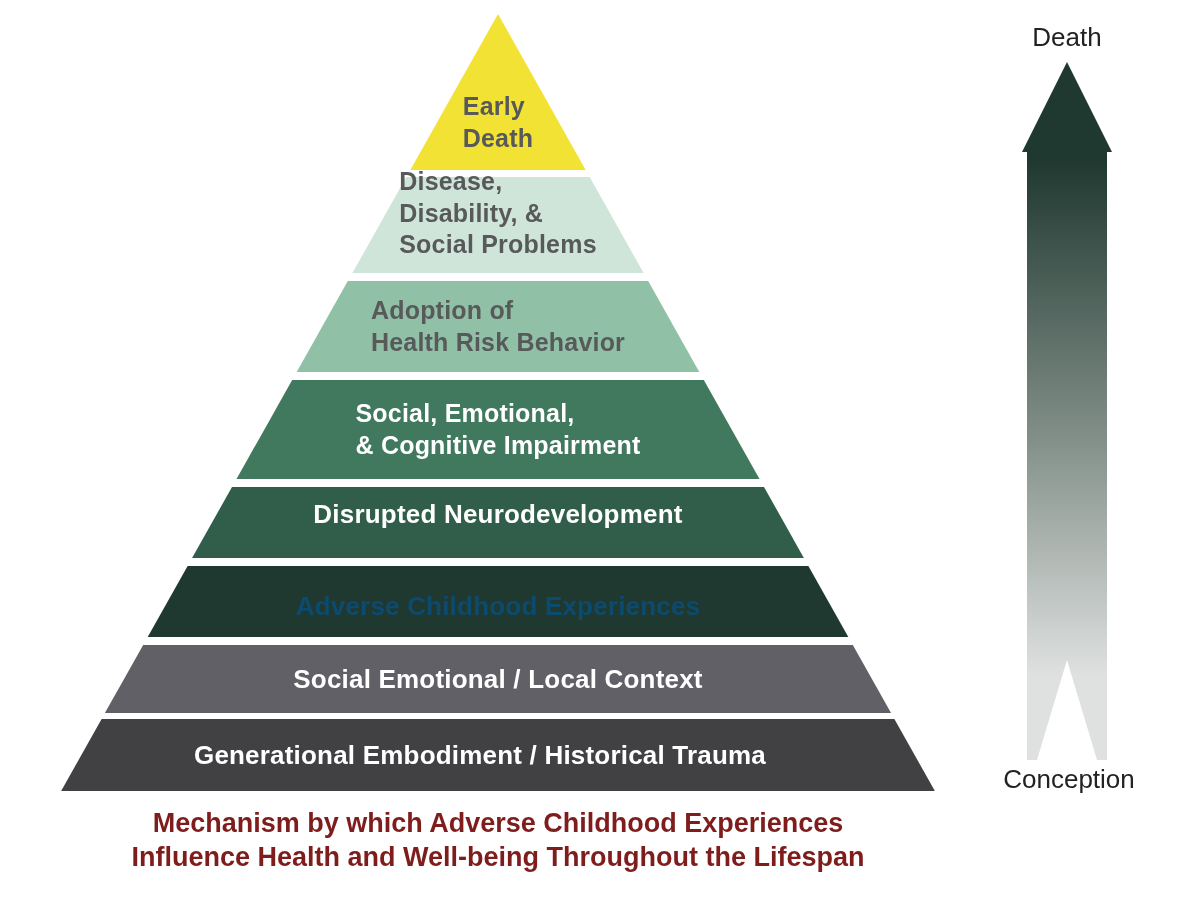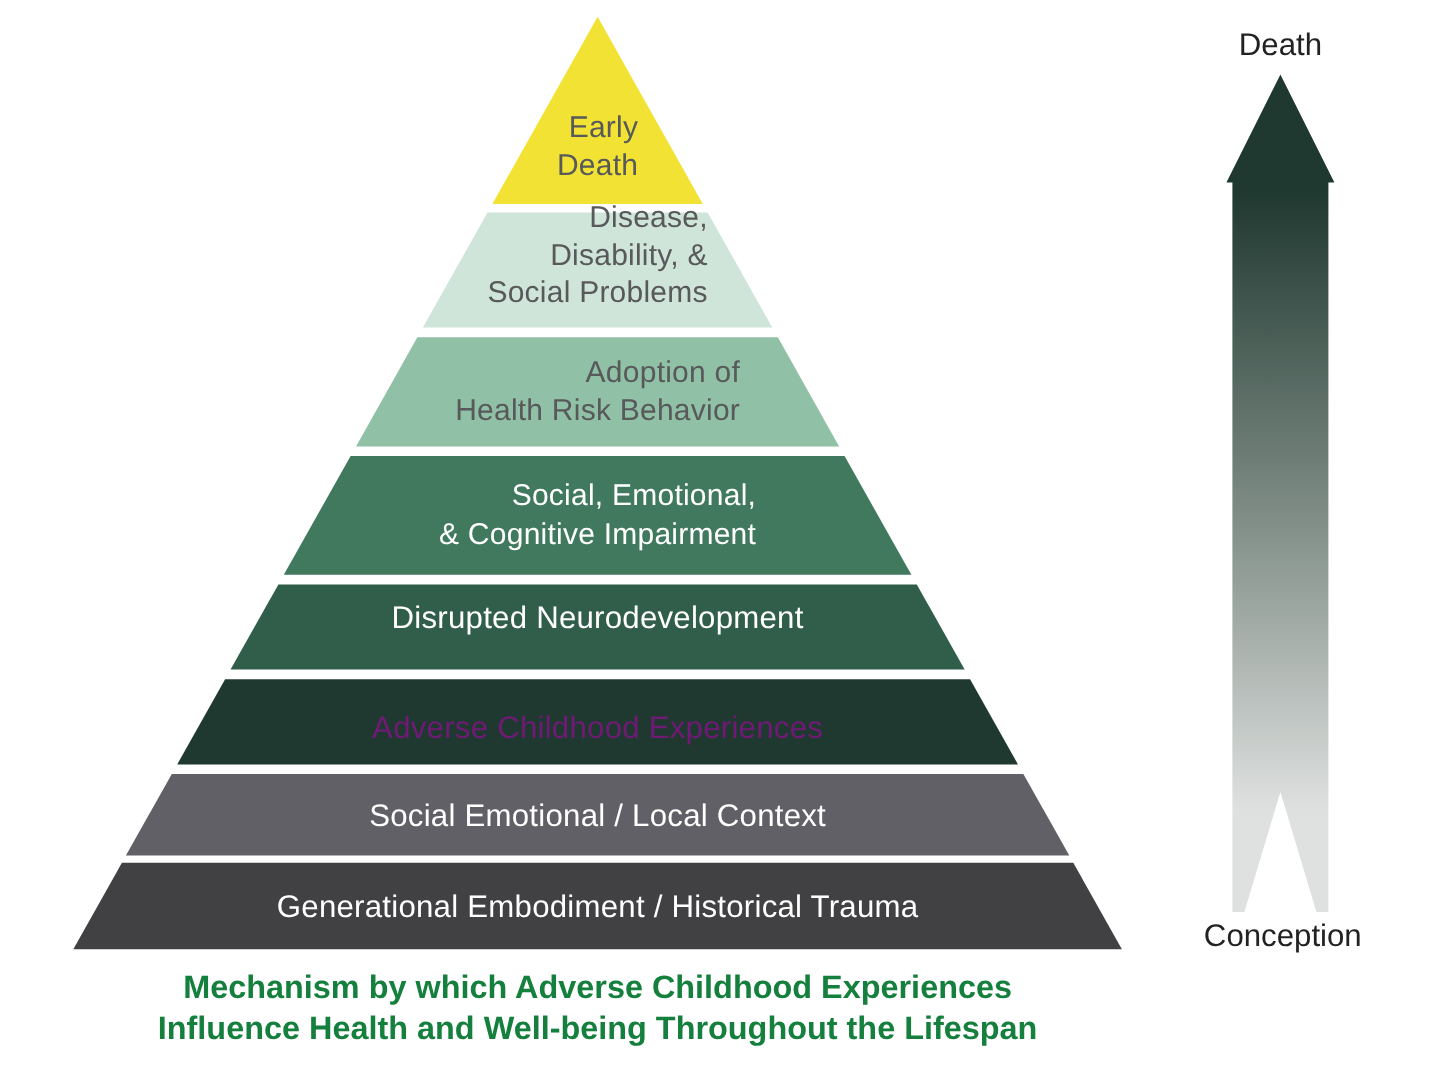--- a/index.html
+++ b/index.html
@@ -18,41 +18,41 @@
   .layer {
     position: absolute;
     left: 0;
     top: 0;
   }
   .band-label {
     position: absolute;
     display: flex;
     align-items: center;
     justify-content: center;
-    text-align: right;
+    text-align: left;
     white-space: pre-line;
-    font-weight: 400;
+    font-weight: 700;
     font-size: 25px;
     line-height: 1.26;
     letter-spacing: 0.2px;
   }
   .band-label.single {
     font-size: 26px;
   }
   .caption {
     position: absolute;
     left: 60px;
     top: 806px;
     width: 876px;
     text-align: center;
     white-space: pre-line;
     font-weight: 700;
     font-size: 27px;
     line-height: 34px;
-    color: #15803d;
+    color: #7f1d1d;
   }
   .axis-label {
     position: absolute;
     text-align: center;
     font-weight: 400;
     font-size: 26px;
     color: #222222;
   }
   .axis-label.top    { left: 1006px; top: 22px;  width: 122px; }
   .axis-label.bottom { left: 986px;  top: 764px; width: 166px; }
@@ -93,25 +93,25 @@
 Social Problems</div>
 
   <div class="band-label" style="left: 237px; top: 380px; width: 522px; height: 99px; color: rgb(255, 255, 255);">Social, Emotional,
 &amp; Cognitive Impairment</div>
 
   <div class="band-label" style="left: 297px; top: 281px; width: 402px; height: 91px; color: rgb(88, 89, 91);">Adoption of
 Health Risk Behavior</div>
 
   <div class="band-label single" style="left: 192px; top: 479px; width: 612px; height: 71px; color: rgb(255, 255, 255);">Disrupted Neurodevelopment</div>
 
-  <div class="band-label single" style="left: 148px; top: 566px; width: 700px; height: 81px; color: #701a75;">Adverse Childhood Experiences</div>
+  <div class="band-label single" style="left: 148px; top: 566px; width: 700px; height: 81px; color: #0c4a6e;">Adverse Childhood Experiences</div>
 
   <div class="band-label single" style="left: 105px; top: 645px; width: 786px; height: 68px; color: rgb(255, 255, 255);">Social Emotional / Local Context</div>
 
-  <div class="band-label single" style="left: 61px; top: 719px; width: 874px; height: 72px; color: rgb(255, 255, 255);">Generational Embodiment / Historical Trauma</div>
+  <div class="band-label single" style="left: 43px; top: 719px; width: 874px; height: 72px; color: rgb(255, 255, 255);">Generational Embodiment / Historical Trauma</div>
 
   <div class="caption">Mechanism by which Adverse Childhood Experiences
 Influence Health and Well-being Throughout the Lifespan</div>
 
   <div class="axis-label top">Death</div>
   <div class="axis-label bottom">Conception</div>
 
 </div>
 
 </body></html>

